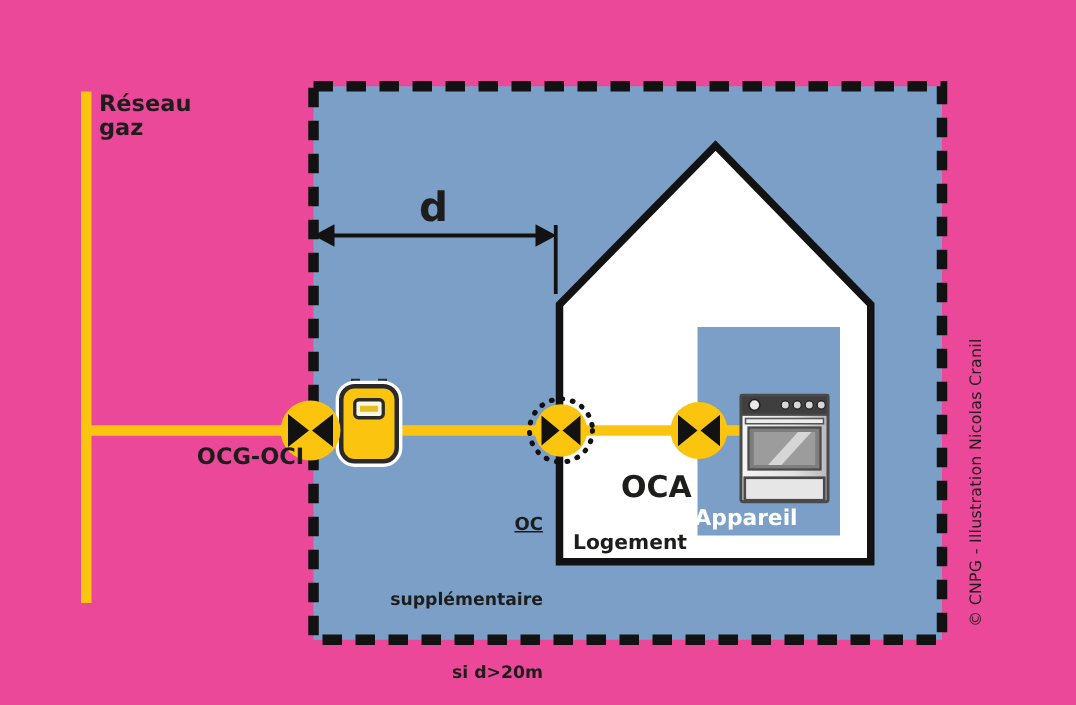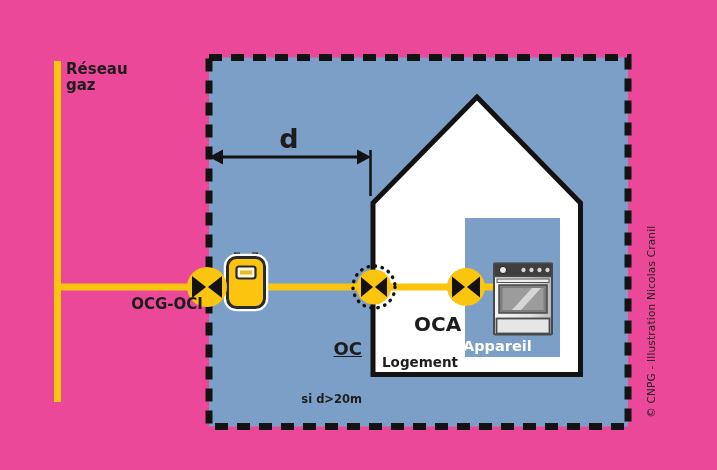--- a/index.html
+++ b/index.html
@@ -9,21 +9,21 @@
     padding-left:48px;
   }
   .canvas svg{position:absolute;left:0;top:0;}
   .label{
     position:absolute;font-weight:bold;color:var(--text-dark,#1d1d1b);
     white-space:pre;line-height:1.1;
   }
   .lbl-network{left:66px;top:61px;font-size:15px;line-height:16px;}
   .lbl-ocg{left:128px;top:296px;width:78px;text-align:center;font-size:15px;}
   .lbl-oc-block{left:238px;top:305px;width:124px;text-align:right;}
-  .lbl-oc-block .big{font-size:18px;line-height:18px;display:block;text-decoration:underline;}
+  .lbl-oc-block .big{font-size:12px;line-height:18px;display:block;text-decoration:underline;}
   .lbl-oc-block .small{font-size:11.5px;line-height:13px;display:block;}
   .lbl-oca{left:414px;top:303px;width:58px;text-align:left;font-size:20px;margin-top:10px;}
   .lbl-appareil{left:463px;top:339px;width:99px;font-size:14.5px;color:#ffffff;}
   .lbl-logement{left:382px;top:355px;font-size:13.5px;}
   .lbl-limites{left:240px;top:392px;font-size:13.5px;}
   .lbl-d{left:272px;top:124px;width:34px;text-align:center;font-size:27px;}
   .lbl-credit{
     left:562px;top:322px;width:180px;text-align:center;
     transform:rotate(-90deg);transform-origin:center;
     font-size:10.5px;font-weight:normal;letter-spacing:0.2px;color:var(--text-dark,#1d1d1b);
@@ -105,20 +105,21 @@
   </svg>
 
   <div class="label lbl-network"><span>Réseau</span><br><span>gaz</span></div>
 
   <div class="label lbl-d">d</div>
 
   <div class="label lbl-ocg">OCG-OCI</div>
 
   <div class="label lbl-oc-block">
     <span class="big">OC</span>
+    <span class="small">supplémentaire</span>
     <span class="small">si d&gt;20m</span>
   </div>
 
   <div class="label lbl-oca">OCA</div>
 
   <div class="label lbl-appareil">Appareil</div>
 
   <div class="label lbl-logement">Logement</div>
 
 

